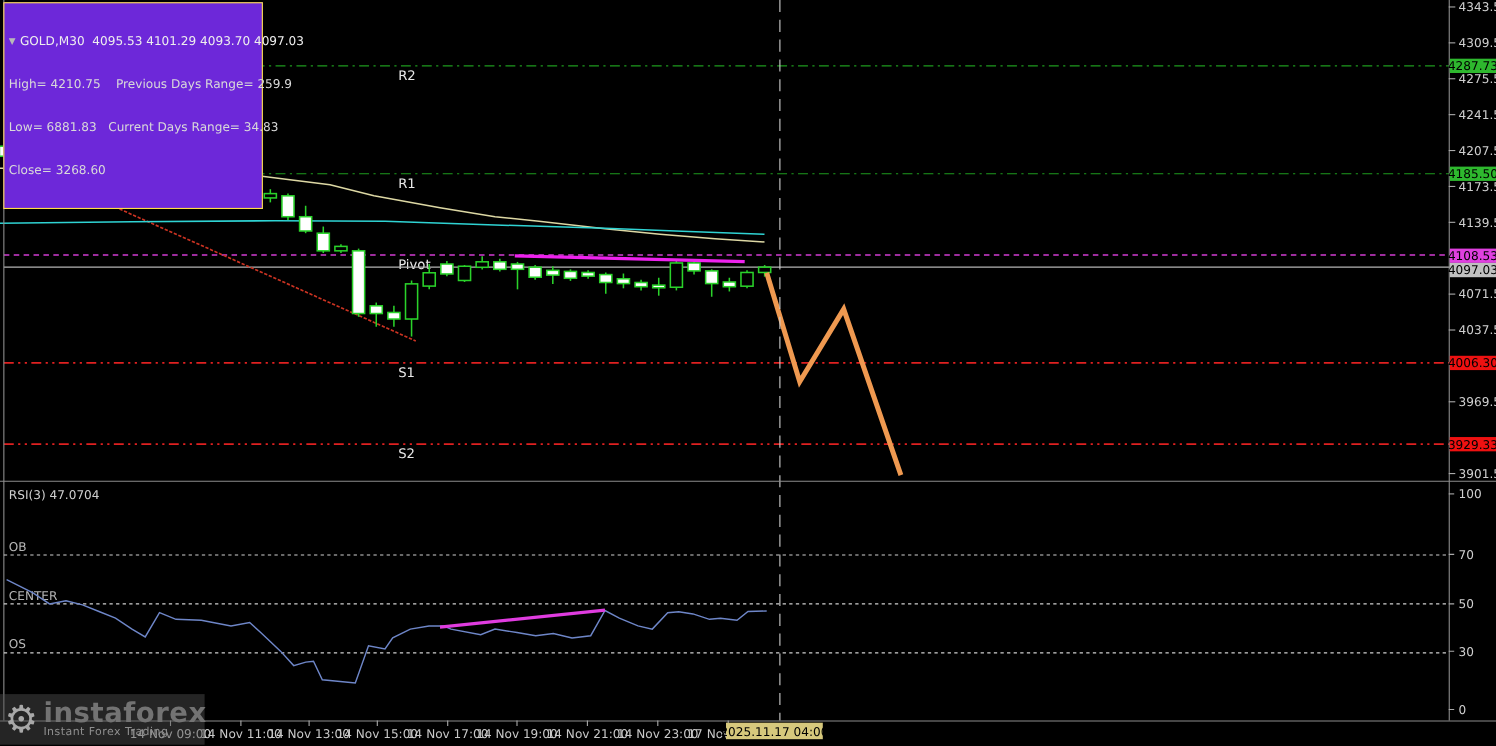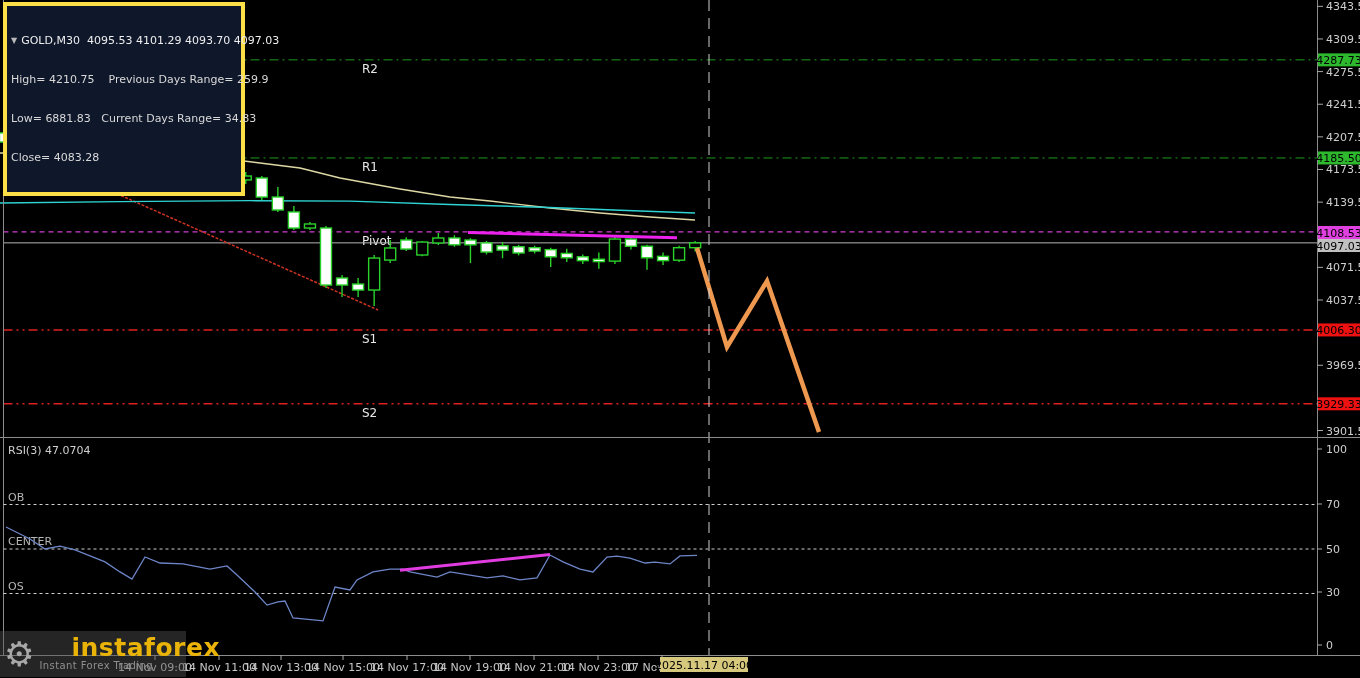--- a/index.html
+++ b/index.html
@@ -1,29 +1,29 @@
 <!DOCTYPE html>
 <html><head>
 <meta charset="utf-8">
 <style>
   html,body{margin:0;padding:0;background:#000;}
   .stage{position:relative;width:1360px;height:678px;background:#000;overflow:hidden;
          font-family:"DejaVu Sans", sans-serif;}
   svg{position:absolute;top:0;left:0;}
-  .info-box{position:absolute;top:2px;left:3px;width:226px;background:#0f172a;
-            border:4px solid #fde047;color:#d9d9d9;font-size:11px;line-height:13px;
+  .info-box{position:absolute;top:2px;left:3px;width:226px;background:#6d28d9;
+            border:1px solid #fde047;color:#d9d9d9;font-size:11px;line-height:13px;
             padding:2px 4px;white-space:pre;z-index:5;}
   .info-box .l1{color:#eeeeee;}
   .tri{display:inline-block;font-size:8px;color:#b9b9b9;margin-right:4px;vertical-align:1px;}
   .rsi-label{position:absolute;top:444px;left:8px;color:#cfcfcf;font-size:11px;z-index:4;}
   .watermark{position:absolute;left:0;top:631px;width:186px;height:46px;z-index:6;
              background:rgba(82,82,82,.45);display:flex;align-items:center;padding-left:4px;box-sizing:border-box;}
   .gear{font-size:34px;color:#a8a8a8;line-height:34px;margin-right:5px;}
   .wm-text{display:flex;flex-direction:column;}
-  .wm-title{color:#eab308;font-size:25px;font-weight:bold;line-height:24px;letter-spacing:.5px;margin-left:32px;}
+  .wm-title{color:#737373;font-size:25px;font-weight:bold;line-height:24px;letter-spacing:.5px;}
   .wm-sub{color:#8f8f8f;font-size:10px;line-height:12px;letter-spacing:.4px;}
 </style>
 </head>
 <body>
 
 <div class="stage">
   <svg id="chart-svg" width="1360" height="678">
       <line x1="3.5" x2="1360" y1="59.85604606525988" y2="59.85604606525988" stroke="#1e9a1e" stroke-width="1" stroke-dasharray="9,4,2,4"></line>
       <text x="362" y="72.85604606525987" fill="#e8e8e8" font-size="12" text-anchor="start" font-family="&quot;DejaVu Sans&quot;, sans-serif" font-weight="normal">R2</text>
       <line x1="3.5" x2="1360" y1="157.96545105566253" y2="157.96545105566253" stroke="#1e9a1e" stroke-width="1" stroke-dasharray="9,4,2,4"></line>
@@ -204,21 +204,21 @@
       <line x1="662" x2="662" y1="655" y2="660" stroke="#aaaaaa" stroke-width="1"></line>
       <text x="662" y="671" fill="#c8c8c8" font-size="11" text-anchor="middle" font-family="&quot;DejaVu Sans&quot;, sans-serif" font-weight="normal">17 Nov 01:00</text>
       <rect x="660" y="657" width="88" height="15" fill="#d6c87c"></rect>
       <text x="704" y="669" fill="#000000" font-size="11" text-anchor="middle" font-family="&quot;DejaVu Sans&quot;, sans-serif" font-weight="normal">2025.11.17 04:00</text>
     </svg>
 
   <div class="info-box">
     <div class="l1"><span class="tri">▼</span><span>GOLD,M30  4095.53 4101.29 4093.70 4097.03</span></div>
     <div>High= 4210.75    Previous Days Range= 259.9</div>
     <div>Low= 6881.83   Current Days Range= 34.83</div>
-    <div>Close= 4083.28</div>
+    <div>Close= 3268.60</div>
   </div>
 
   <div class="rsi-label">RSI(3) 47.0704</div>
 
   <div class="watermark">
     <span class="gear">⚙</span>
     <span class="wm-text">
       <span class="wm-title">instaforex</span>
       <span class="wm-sub">Instant Forex Trading</span>
     </span>

